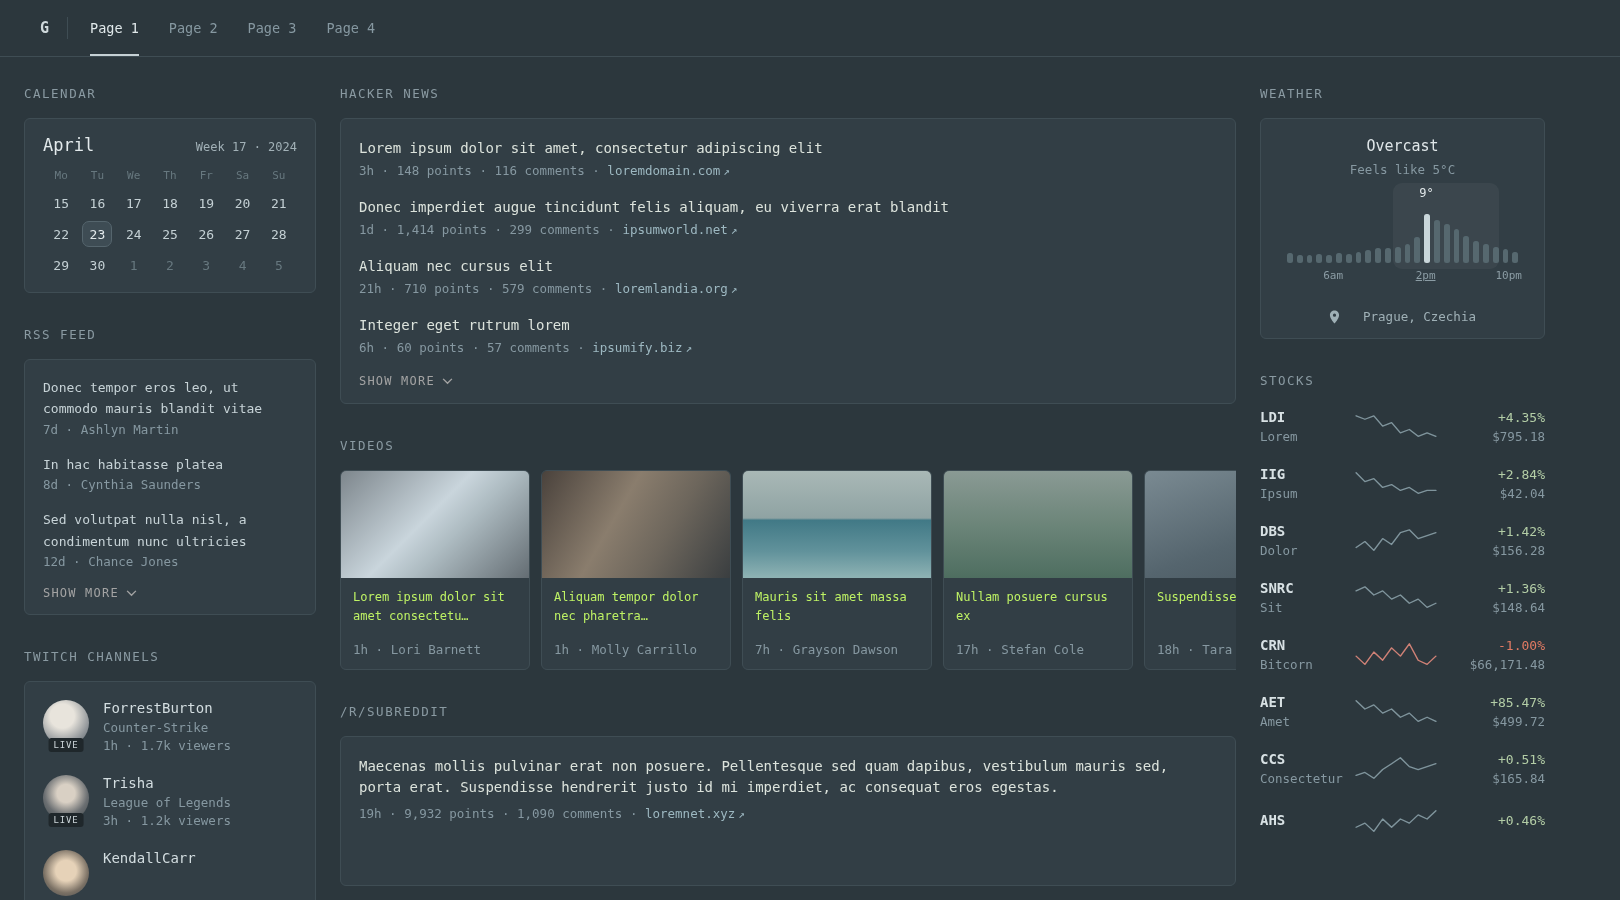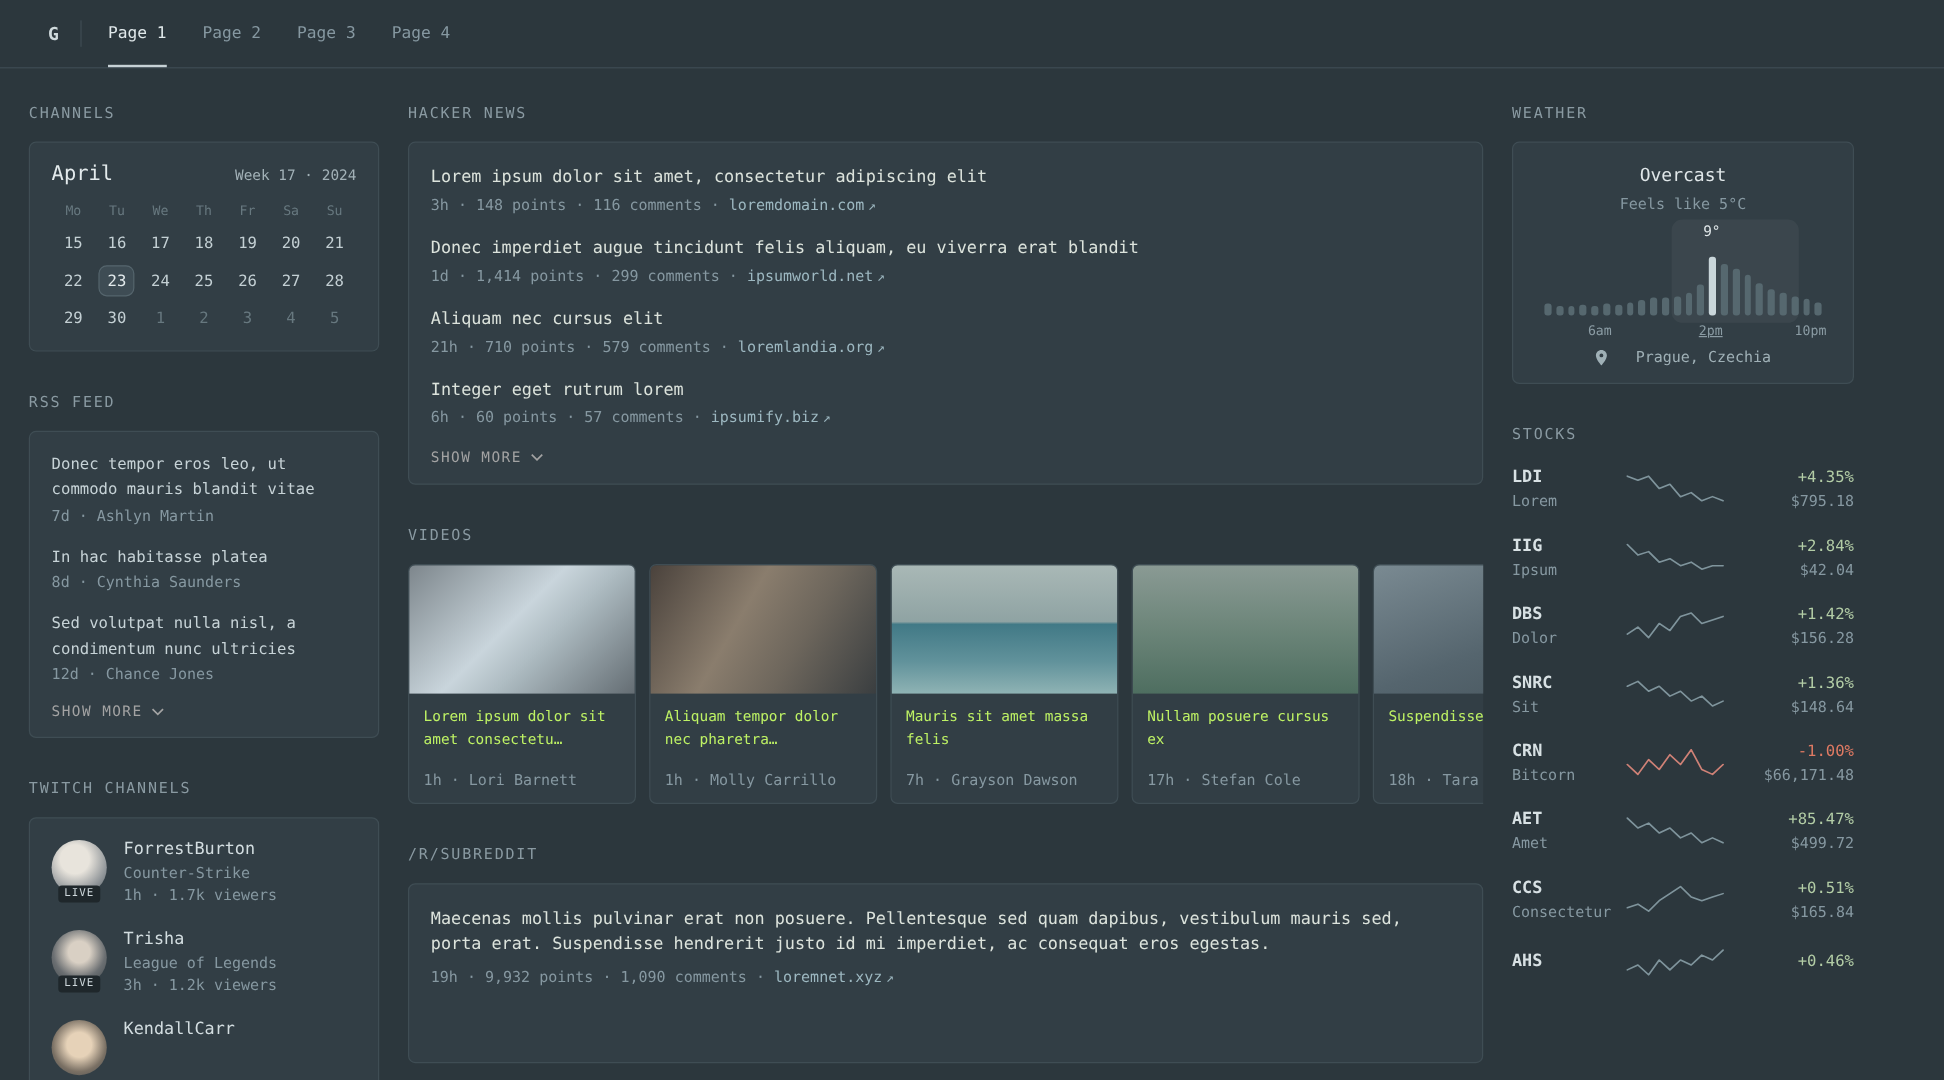--- a/index.html
+++ b/index.html
@@ -181,21 +181,21 @@
   .w-peak{
     position:absolute;top:-21px;transform:translateX(-50%);
     font-size:12px;color:#e0e7e9;z-index:2;
   }
   .w-times{position:absolute;left:2px;right:2px;bottom:0;height:14px;}
   .wtime{position:absolute;transform:translateX(-50%);font-size:11px;color:#8b9ca4;}
   .wtime:nth-child(1){left:20%;}
   .wtime:nth-child(2){left:60%;text-decoration:underline;}
   .wtime:nth-child(3){left:96%;}
   .w-loc{
-    margin-top:7px;display:flex;justify-content:center;align-items:center;gap:23px;
+    margin-top:26px;display:flex;justify-content:center;align-items:center;gap:23px;
     font-size:12.5px;color:#9fb0b6;
   }
   .w-loc svg{fill:#9fb0b6;}
 
   
   .stocks{padding-top:4px;}
   .stock{display:flex;align-items:center;margin-bottom:22px;justify-content:flex-end;}
   .s-left{width:94px;flex:none;}
   .s-sym{display:block;font-size:14px;font-weight:bold;color:#d8e1e4;margin-bottom:4px;}
   .s-name{font-size:12.5px;}
@@ -220,21 +220,21 @@
       <a class="tab">Page 2</a>
       <a class="tab">Page 3</a>
       <a class="tab">Page 4</a>
     </nav>
   </header>
 
   <main>
 
     <div class="col left">
 
-      <div class="sec-title">CHANNELS</div>
+      <div class="sec-title">CALENDAR</div>
       <section class="card calendar">
         <div class="cal-head">
           <span class="cal-month">April</span>
           <span class="cal-meta">Week 17 · 2024</span>
         </div>
         <div class="cal-dow">
             <span class="dow">Mo</span>
             <span class="dow">Tu</span>
             <span class="dow">We</span>
             <span class="dow">Th</span>

